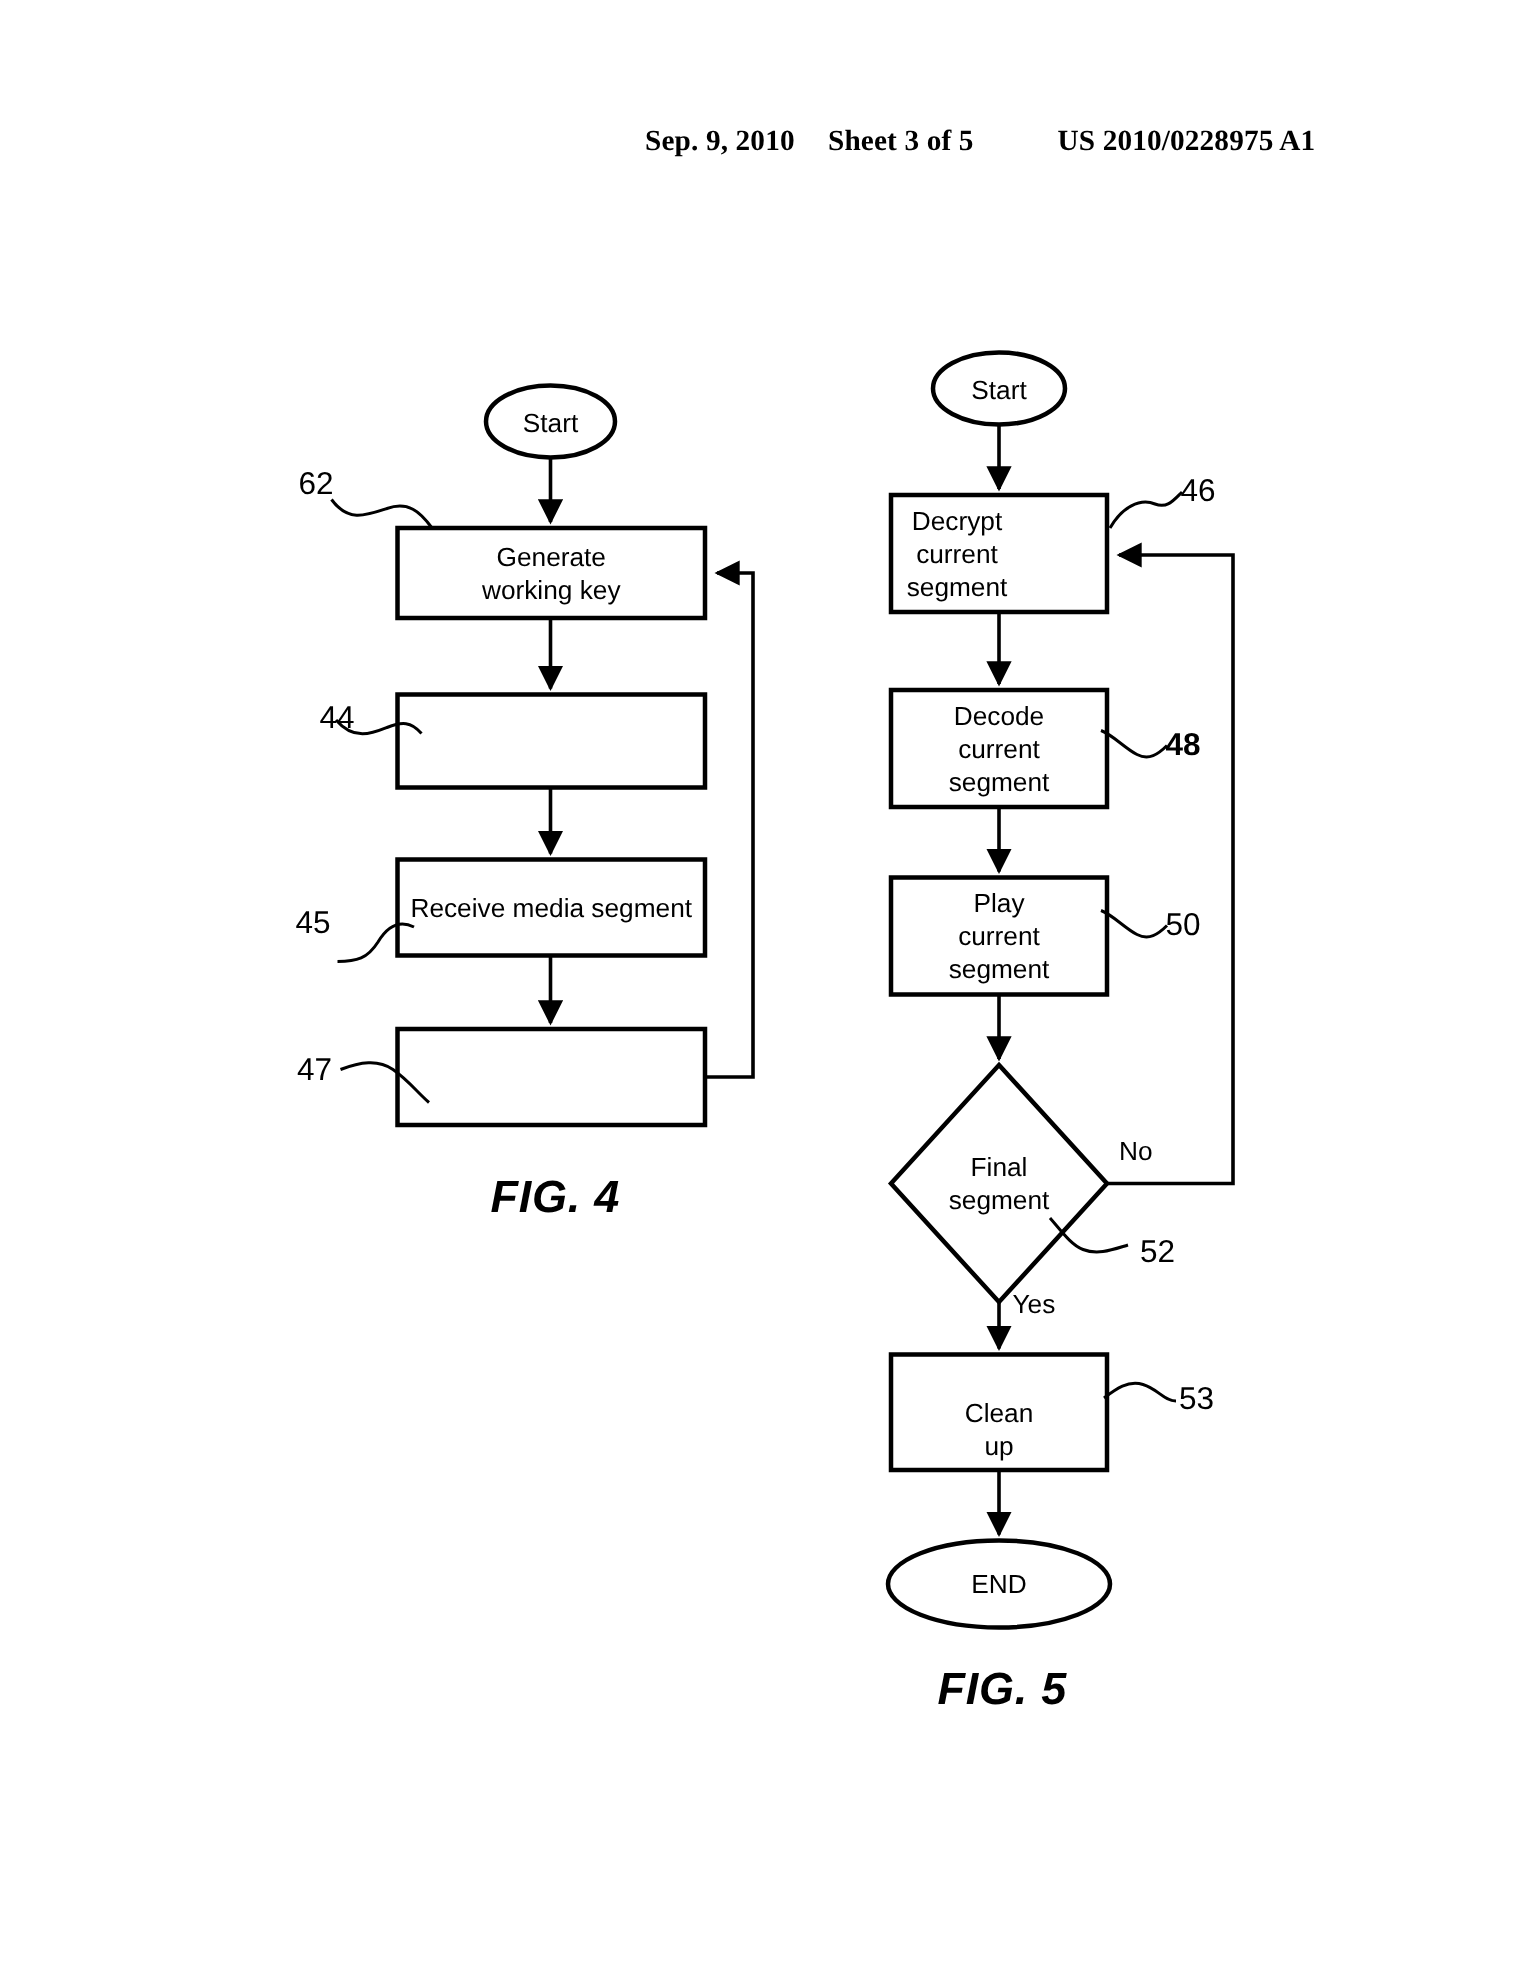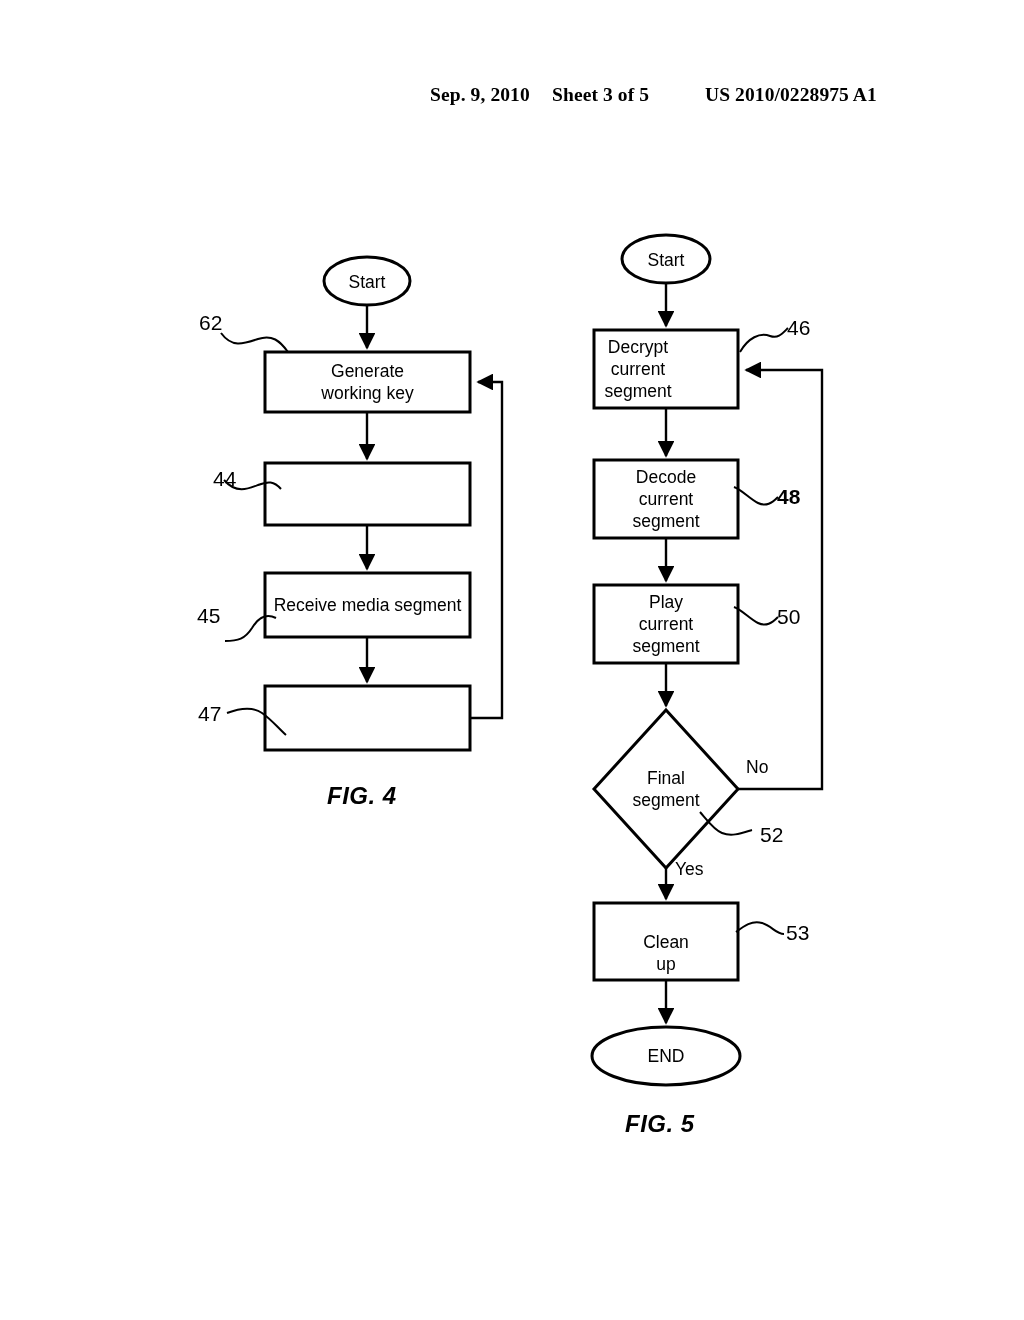--- a/index.html
+++ b/index.html
@@ -75,21 +75,21 @@
     position: absolute;
     font-family: Liberation Sans, sans-serif;
     font-size: 17.5px;
     color: #000;
   }
   .fig-caption {
     position: absolute;
     font-family: "Liberation Sans", sans-serif;
     font-style: italic;
     font-weight: bold;
-    font-size: 24px;
+    font-size: 30px;
     letter-spacing: 0.5px;
     color: #000;
   }
 </style>
 </head>
 <body>
 
 <div id="page-header">
   <span class="hdr-date">Sep. 9, 2010</span>
   <span class="hdr-sheet">Sheet 3 of 5</span>

